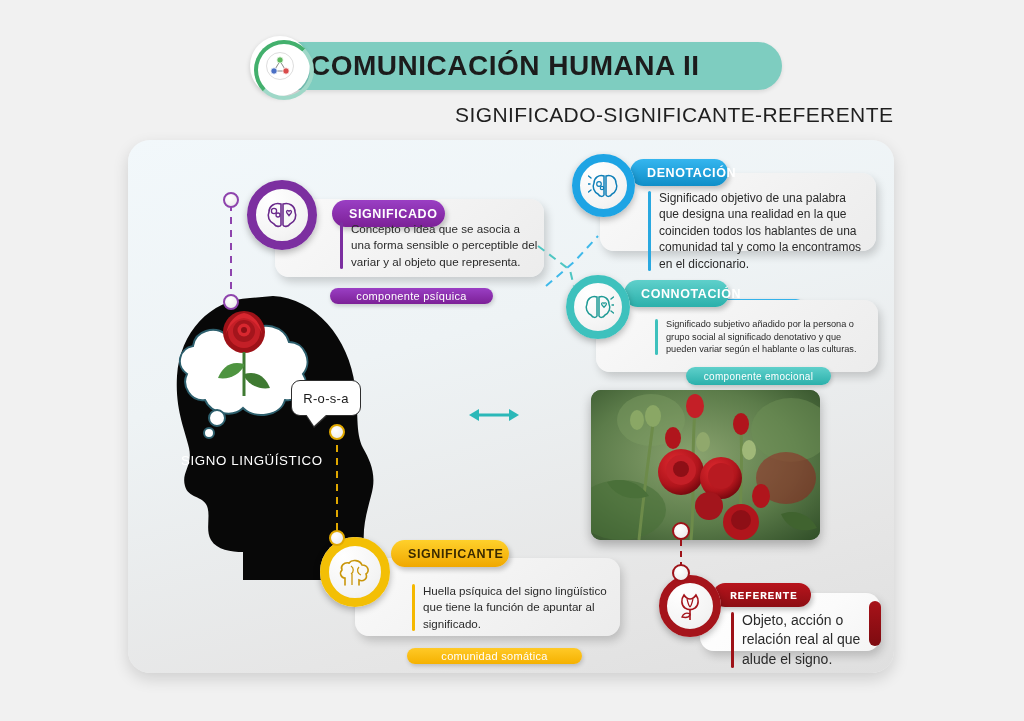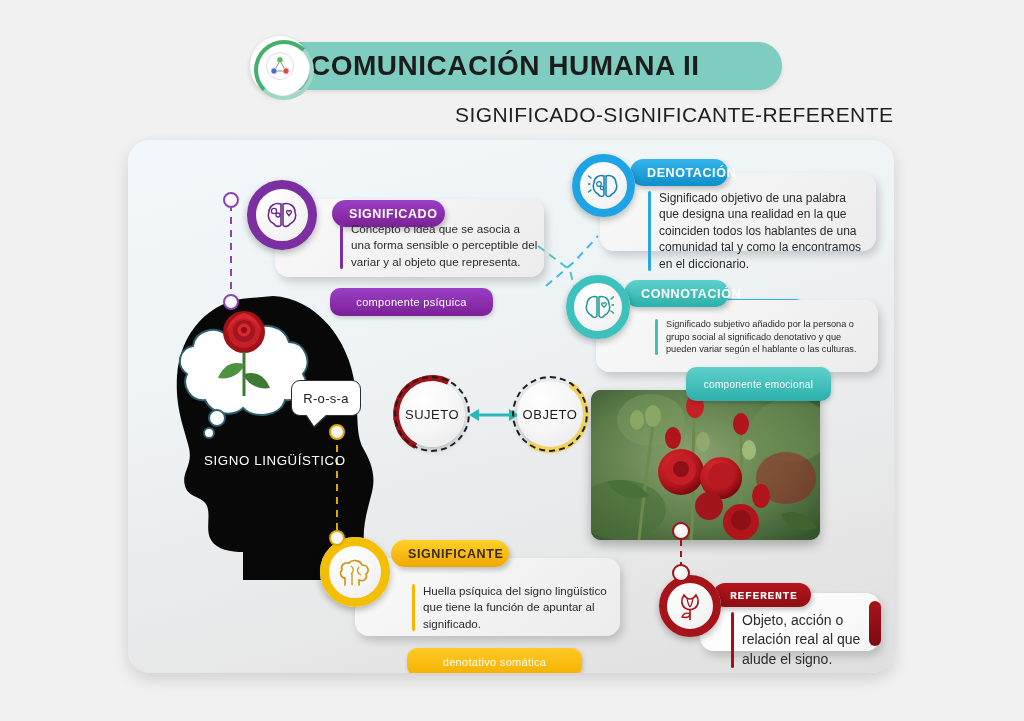--- a/index.html
+++ b/index.html
@@ -69,21 +69,21 @@
   }
   .card-text{
     position:absolute; font-size:11.6px; line-height:1.42; color:#2a2a2a;
     padding-left:11px;
   }
   .card-text::before{
     content:""; position:absolute; left:0; top:1px; bottom:1px; width:3px;
     border-radius:2px; background:var(--accent);
   }
   .pill{
-    position:absolute; height:28px; border-radius:10px;
+    position:absolute; height:16px; border-radius:10px;
     display:flex; align-items:center; justify-content:center;
     color:#fff; font-size:11px; letter-spacing:.3px;
     box-shadow:1px 2px 4px rgba(0,0,0,.18);
   }
   .badge{
     position:absolute; border-radius:50%;
     display:flex; align-items:center; justify-content:center;
     background:radial-gradient(circle at 34% 28%,#ffffff 0%,#f4f4f4 55%,#e4e4e4 100%);
     box-shadow:0 3px 7px rgba(0,0,0,.28);
     z-index:6;
@@ -115,21 +115,21 @@
     background:linear-gradient(180deg,#35b6ef,#0f8ec8); }
   #den-badge{ left:572px; top:154px; width:63px; height:63px; }
   #den-badge .ring{ border-width:8px; border-color:#1ea4e4; }
 
   
   #con-card{ --accent:#3ec1bd; }
   #con-body{ left:596px; top:300px; width:282px; height:72px; }
   #con-ribbon{ left:624px; top:280px; width:105px;
     background:linear-gradient(180deg,#5fd0cb 0%,#2bb0ab 100%); }
   #con-text{ left:655px; top:318px; width:212px; font-size:9.2px; line-height:1.37; }
-  #con-pill{ left:686px; top:367px; width:145px; height:34px; font-size:10px;
+  #con-pill{ left:686px; top:367px; width:145px; height:18px; font-size:10px;
     background:linear-gradient(180deg,#5fd0cb,#2bb0ab); }
   #con-badge{ left:566px; top:275px; width:64px; height:64px; }
   #con-badge .ring{ border-width:8px; border-color:#3ec1bd; }
 
   
   #sgn-card{ --accent:#f5b800; }
   #sgn-body{ left:355px; top:558px; width:265px; height:78px; }
   #sgn-ribbon{ left:391px; top:540px; width:118px;
     background:linear-gradient(180deg,#ffd02b 0%,#f0a800 100%); color:#3a2a00; }
   #sgn-text{ left:412px; top:583px; width:200px; }
@@ -281,41 +281,31 @@
         <circle cx="40" cy="22" r="6.5" fill="#d8272f"></circle>
         <circle cx="40" cy="22" r="3" fill="#8e0f16"></circle>
         <path d="M22 26 C24 14 32 6 40 5 C48 6 56 14 58 26 C54 16 48 11 40 10 C32 11 26 16 22 26 Z" fill="#d8272f"></path>
         <path d="M40 44 C40 60 40 74 40 88" stroke="#3f7a32" stroke-width="3" fill="none"></path>
         <path d="M40 56 C26 52 18 60 14 70 C26 72 36 66 40 58 Z" fill="#4e9440"></path>
         <path d="M40 66 C54 62 62 70 66 80 C54 82 44 76 40 68 Z" fill="#3f7a32"></path>
       </g>
     </svg>
   </div>
 
-  <div id="head-label" style="left:76px; top:313px;">SIGNO LINGÜÍSTICO</div>
+  <div id="head-label" style="left:53px; top:313px;">SIGNO LINGÜÍSTICO</div>
 
   <div id="bubble" style="left:163px; top:240px;">R-o-s-a</div>
 
-  <div id="sujeto" class="so-circle" style="left:271px; top:241px;">
-    <span class="colorarc"></span>
-    <span class="dashring"></span>
-    <span>SUJETO</span>
-  </div>
 
   <svg id="so-arrow" style="left:341px; top:263px;" width="50" height="24">
     <line x1="8" y1="12" x2="42" y2="12" stroke="#2bb8b8" stroke-width="3"></line>
     <polygon points="0,12 10,6 10,18" fill="#2bb8b8"></polygon>
     <polygon points="50,12 40,6 40,18" fill="#2bb8b8"></polygon>
   </svg>
 
-  <div id="objeto" class="so-circle" style="left:389px; top:241px;">
-    <span class="colorarc"></span>
-    <span class="dashring"></span>
-    <span>OBJETO</span>
-  </div>
 
   <div id="photo" style="left:463px; top:250px;">
     <svg width="229" height="150" viewBox="0 0 229 150">
       <defs>
         <radialGradient id="bg1" cx="45%" cy="45%" r="75%">
           <stop offset="0%" stop-color="#8aa36f"></stop>
           <stop offset="60%" stop-color="#5c7c4a"></stop>
           <stop offset="100%" stop-color="#33512a"></stop>
         </radialGradient>
         <radialGradient id="rg" cx="38%" cy="32%" r="70%">
@@ -412,21 +402,21 @@
           <line x1="29" y1="18" x2="31.5" y2="20"></line>
         </g>
       </svg>
     </div>
   </div>
 
   <div id="sgn-card" class="card">
     <div id="sgn-body" class="card-body" style="left:227px; top:418px;"></div>
     <div id="sgn-ribbon" class="card-ribbon" style="left:263px; top:400px;">SIGNIFICANTE</div>
     <div id="sgn-text" class="card-text" style="left:284px; top:443px;">Huella psíquica del signo lingüístico que tiene la función de apuntar al significado.</div>
-    <div id="sgn-pill" class="pill" style="left:279px; top:508px;">denotativo somática</div>
+    <div id="sgn-pill" class="pill" style="left:279px; top:508px;">comunidad somática</div>
     <div id="sgn-badge" class="badge" style="left:192px; top:397px;">
       <span class="ring"></span>
       <svg width="34" height="30" viewBox="0 0 34 30">
         <path d="M11 6 C6 5 2 9 4 13 C1 16 3 21 7 21 L7 28" fill="none" stroke="#c9960b" stroke-width="1.6" stroke-linecap="round"></path>
         <path d="M11 6 C14 2 22 3 24 8 C30 8 32 14 28 17 C30 22 25 25 21 23 L21 28" fill="none" stroke="#c9960b" stroke-width="1.6" stroke-linecap="round"></path>
         <path d="M13 9 C16 11 16 15 13 17" fill="none" stroke="#c9960b" stroke-width="1.3"></path>
         <path d="M21 10 C18 13 20 17 23 18" fill="none" stroke="#c9960b" stroke-width="1.3"></path>
         <line x1="14" y1="17" x2="14" y2="28" stroke="#c9960b" stroke-width="1.3"></line>
       </svg>
     </div>

